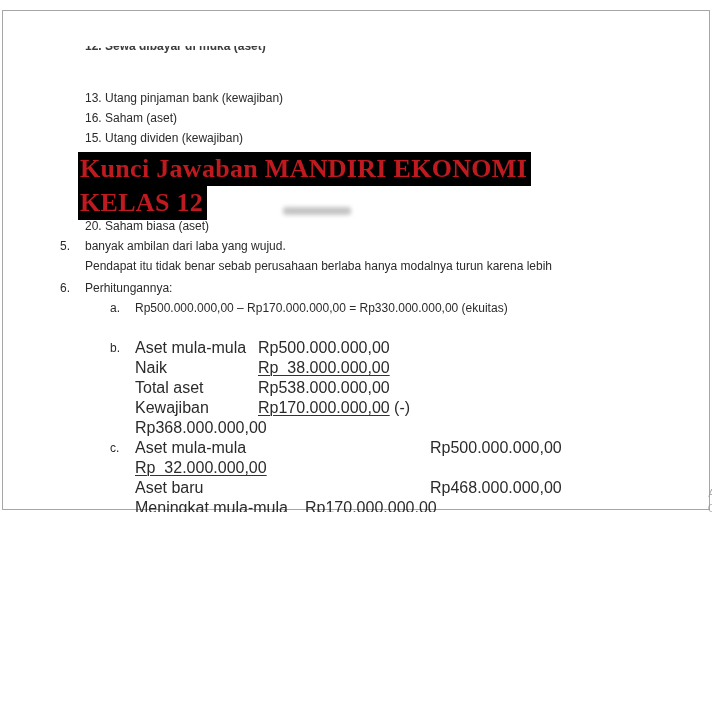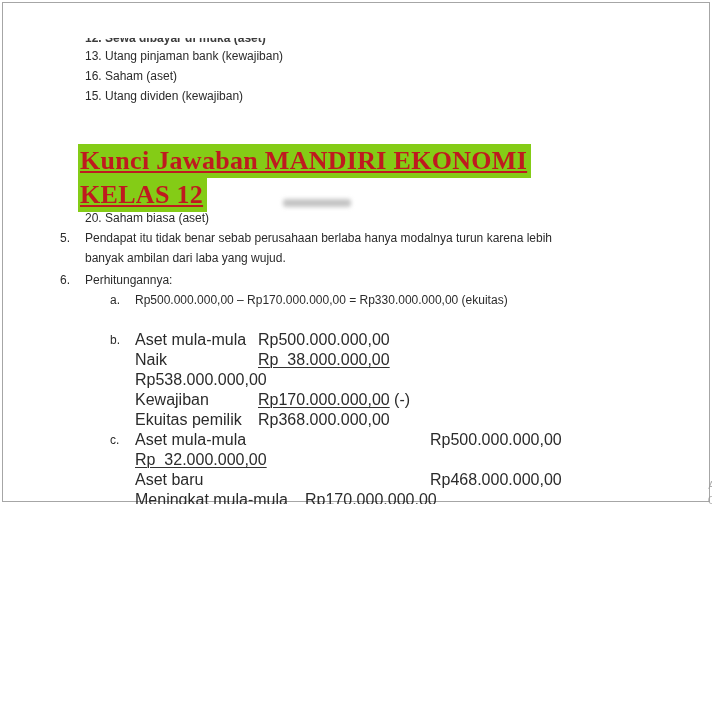--- a/index.html
+++ b/index.html
@@ -7,48 +7,49 @@
   body {
     width:712px; height:712px;
     font-family:"Liberation Sans", sans-serif;
     color:#2b2b2b;
   }
   .page {
     position:relative;
     width:712px; height:504px;
     background:#ffffff;
     overflow:hidden;
+    margin-top:8px;
   }
   .frame {
     position:absolute; inset:2px;
     border:1px solid #a6a6a6;
     pointer-events:none;
   }
   .line { font-size:12px; line-height:20px; white-space:nowrap; }
 
   
   .cut-top {
     position:absolute; left:85px; top:38px;
     height:9px; overflow:hidden;
     filter:blur(0.6px); color:#3c3c3c;
   }
   .cut-top span { display:block; margin-top:-7px; font-size:12px; font-weight:bold; }
 
-  .toplist { position:absolute; left:85px; top:46px; }
+  .toplist { position:absolute; left:85px; top:80px; }
 
   .heading {
     position:absolute; left:78px; top:144px;
     font-family:"Liberation Serif", serif;
     font-weight:bold;
     font-size:26px; line-height:34px;
     color:#bf1a1f;
     letter-spacing:0.3px;
     z-index:3;
   }
-  .heading .hline { display:inline-block; background:#84cc16; padding:0 4px 0 2px;text-decoration:underline; }
+  .heading .hline { display:inline-block; background:#000000; padding:0 4px 0 2px; }
 
   .smudge {
     position:absolute; left:283px; top:199px;
     width:68px; height:8px;
     background:rgba(125,125,125,0.45);
     filter:blur(2px);
     border-radius:3px;
     z-index:2;
   }
 
@@ -109,22 +110,22 @@
     <span class="hline">KELAS 12</span>
   </div>
 
   <div class="smudge"></div>
 
   <div class="item20 line">20. Saham biasa (aset)</div>
 
   <div class="q q5">
     <span class="qnum">5.</span>
     <div class="qtext">
+      <div class="line">banyak ambilan dari laba yang wujud.</div>
       <div class="line">Pendapat itu tidak benar sebab perusahaan berlaba hanya modalnya turun karena lebih</div>
-      <div class="line">banyak ambilan dari laba yang wujud.</div>
     </div>
   </div>
 
   <div class="q q6">
     <span class="qnum">6.</span>
     <div class="qtext">
       <div class="line">Perhitungannya:</div>
     </div>
   </div>
 
@@ -140,29 +141,29 @@
     <div class="pcontent">
       <div class="row">
         <span class="it w-b">Aset mula-mula</span>
         <span class="amt">Rp500.000.000,00</span>
       </div>
       <div class="row">
         <span class="it w-b">Naik</span>
         <span class="amt u">Rp  38.000.000,00</span>
       </div>
       <div class="row">
+        <span class="it w-b">Total aset</span>
         <span class="amt">Rp538.000.000,00</span>
       </div>
       <div class="row">
         <span class="it w-b">Kewajiban</span>
         <span class="amt u">Rp170.000.000,00</span>
         <span class="amt"> (-)</span>
       </div>
       <div class="row">
-        <span class="it w-b">Ekuitas pemilik</span>
         <span class="amt">Rp368.000.000,00</span>
       </div>
     </div>
   </div>
 
   <div class="part partc">
     <span class="plabel">c.</span>
     <div class="pcontent">
       <div class="row">
         <span class="it w-c-far">Aset mula-mula</span>

